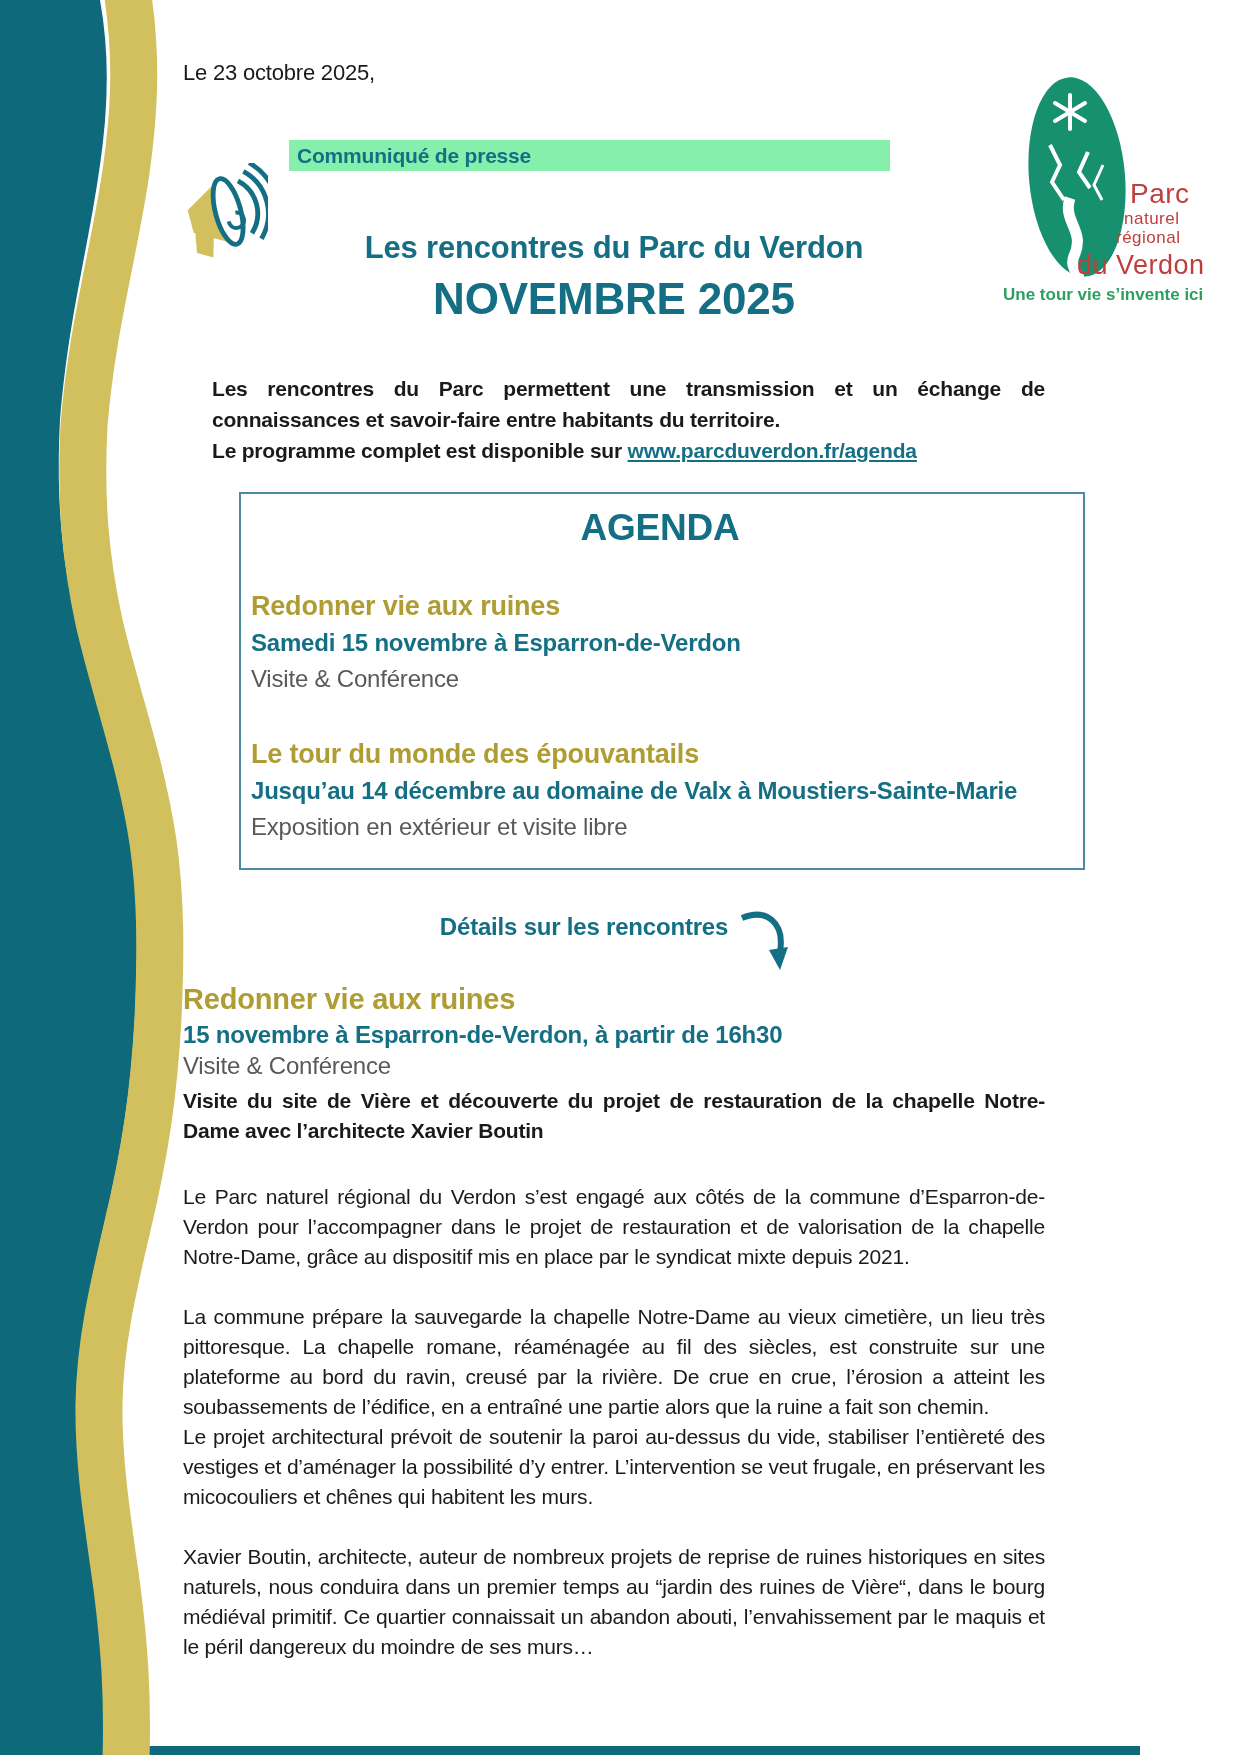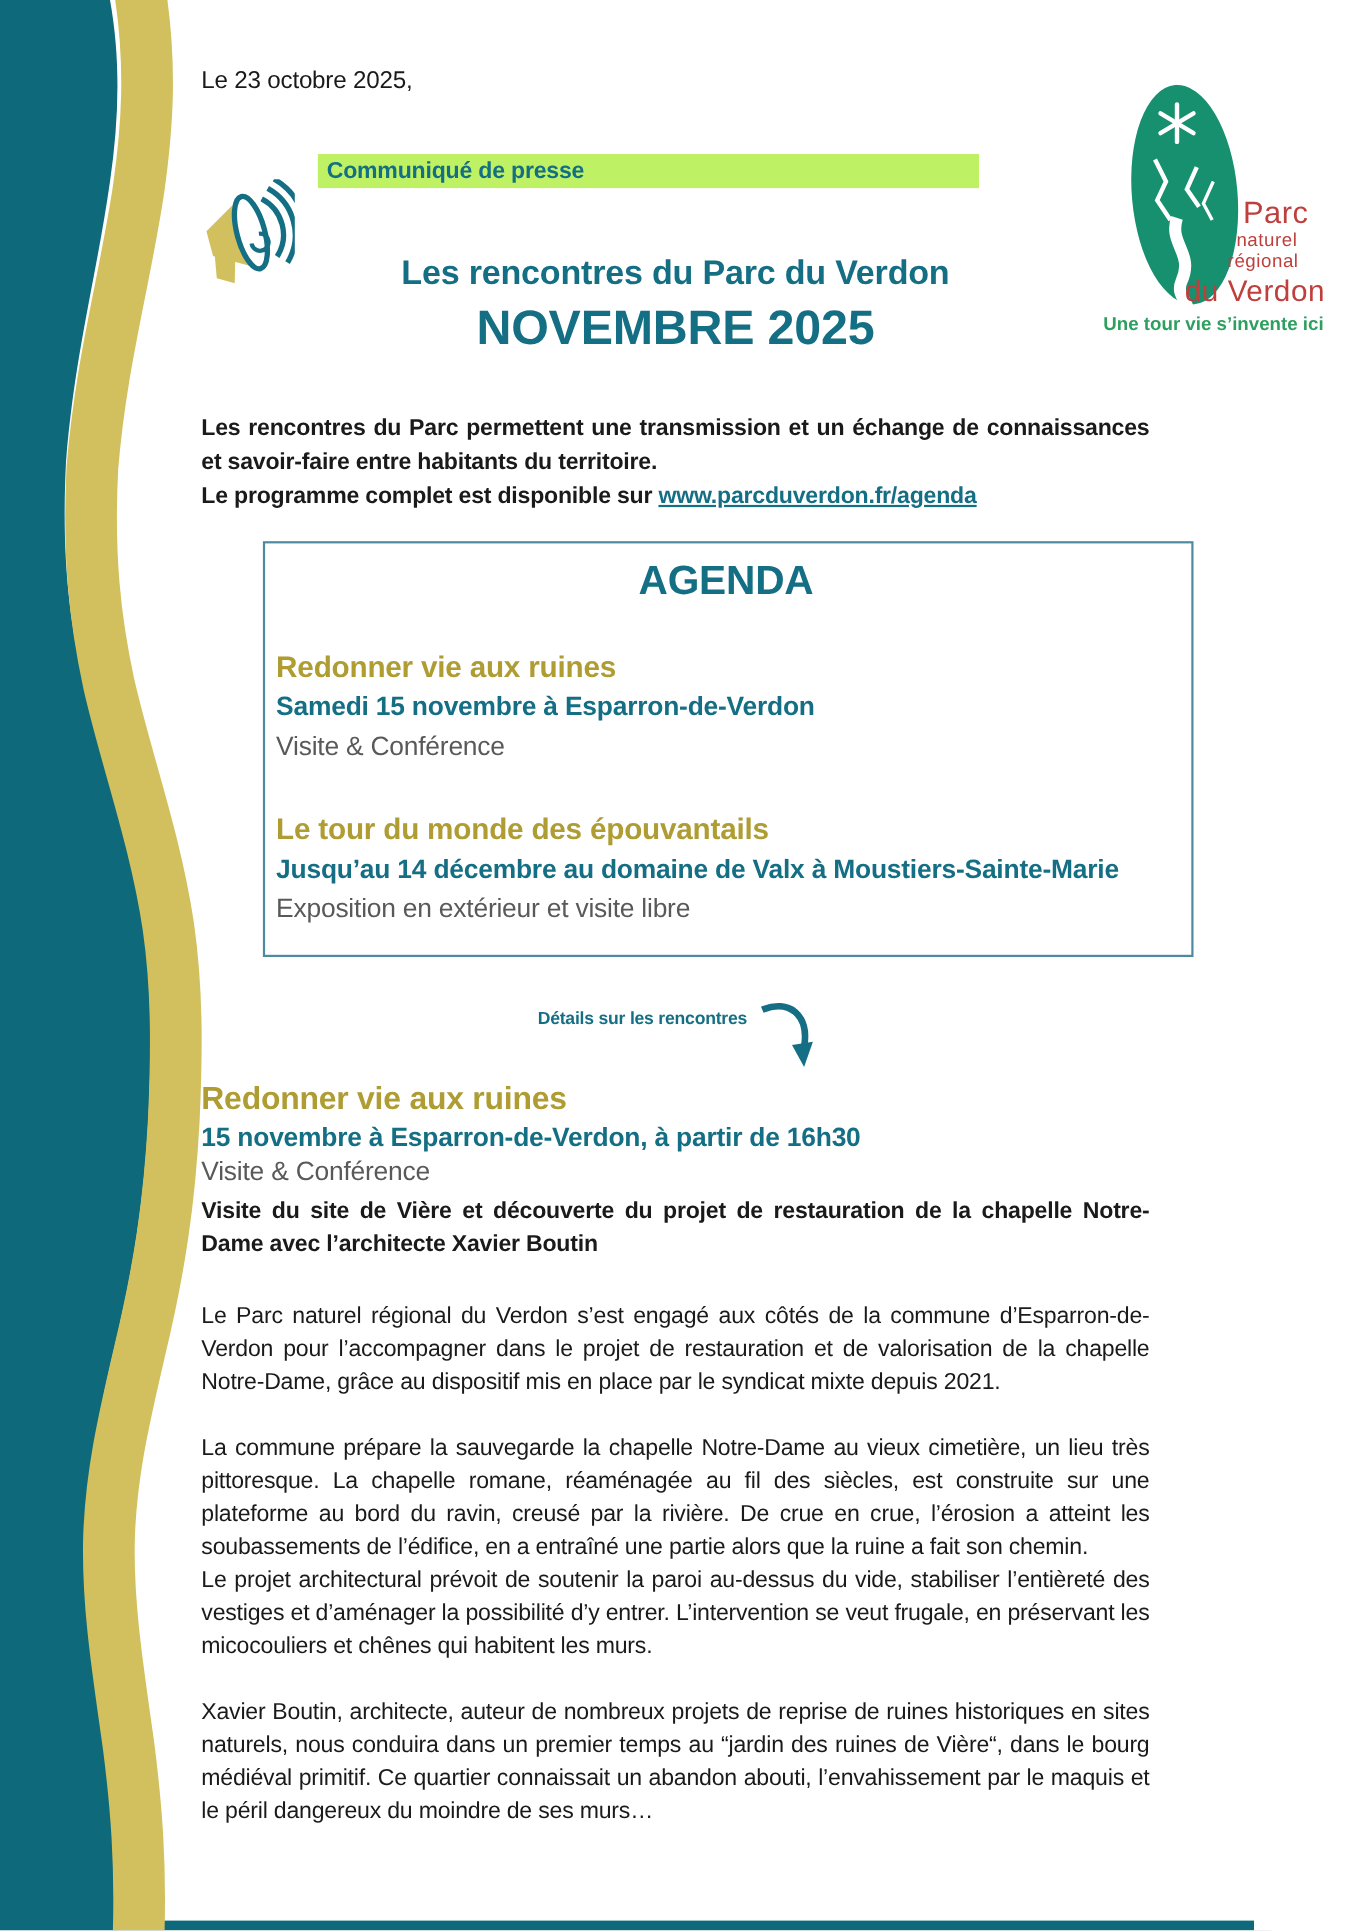--- a/index.html
+++ b/index.html
@@ -11,57 +11,57 @@
     font-family:"Liberation Sans", sans-serif; color:#1a1a1a;
     letter-spacing:-0.2px;
   }
   
   .deco { position:absolute; left:0; top:0; z-index:2; }
   .footer-rule { position:absolute; left:0; bottom:0; width:1140px; height:9px;
     background:#0e6a7b; z-index:1; }
   
   .date-line { position:absolute; left:183px; top:60px; font-size:22px; z-index:3; }
   .press-banner { position:absolute; left:289px; top:140px; width:601px; height:31px;
-    background:#bef264; z-index:3; }
+    background:#86efac; z-index:3; }
   .press-banner span { display:block; padding-left:8px; line-height:31px;
     font-size:21px; font-weight:bold; color:#156f84; }
   .megaphone { position:absolute; left:176px; top:163px; z-index:4; }
   .title-block { position:absolute; left:290px; top:230px; width:648px;
     text-align:center; z-index:3; }
   .title-block h1 { font-size:31px; line-height:36px; font-weight:bold; color:#156f84; }
   .title-block h2 { font-size:44px; line-height:50px; font-weight:bold; color:#156f84; margin-top:8px; }
   
   .logo { position:absolute; left:1000px; top:70px; width:240px; height:250px; z-index:3; }
   .logo svg { position:absolute; left:0; top:0; }
   .logo .t { position:absolute; color:#be3f3c; white-space:nowrap; letter-spacing:0.5px; }
   .logo .l1 { left:130px; top:108px; font-size:28px; }
   .logo .l2 { left:124px; top:139px; font-size:17px; }
   .logo .l3 { left:116px; top:158px; font-size:17px; }
   .logo .l4 { left:77px;  top:180px; font-size:27px; }
   .logo .tag { position:absolute; left:3px; top:215px; font-size:17px;
     color:#2da05f; white-space:nowrap; font-weight:bold; letter-spacing:0; }
   
   .content { position:absolute; left:183px; top:373px; width:862px; z-index:3; }
   .intro-paragraph, .program-line { font-size:21px; line-height:31px; font-weight:bold;
-    text-align:justify; }
+    text-align:justify;margin-left:29px; }
   .link { color:#156f84; text-decoration:underline; cursor:pointer; }
   
   .agenda-box { margin-top:26px; margin-left:56px; width:846px;
     border:2px solid #4d8aa0; padding:12px 14px 26px 10px; }
   .agenda-title { text-align:center; font-size:37px; line-height:44px;
     font-weight:bold; color:#156f84; }
   .agenda-event { margin-top:40px; }
   .agenda-event + .agenda-event { margin-top:44px; }
   .event-title { font-size:27px; line-height:32px; font-weight:bold; color:#af9c33; }
   .event-date  { font-size:24px; line-height:30px; font-weight:bold; color:#156f84; margin-top:6px; }
   .event-type  { font-size:24px; line-height:30px; color:#595959; margin-top:6px; }
   
   .details-row { margin-top:42px; height:30px; display:flex; justify-content:center;
     position:relative; overflow:visible; }
-  .details-heading { font-size:16px; line-height:30px; font-weight:bold; color:#156f84; }
+  .details-heading { font-size:24px; line-height:30px; font-weight:bold; color:#156f84; }
   .curved-arrow { position:relative; width:60px; height:30px; }
   .curved-arrow svg { position:absolute; left:10px; top:-6px; overflow:visible; }
   .section-title { margin-top:40px; font-size:29px; line-height:34px; font-weight:bold; color:#af9c33; }
   .section-date  { margin-top:3px; font-size:24px; line-height:31px; font-weight:bold; color:#156f84; }
   .section-type  { font-size:24px; line-height:31px; color:#595959; }
   .section-lead  { margin-top:5px; font-size:21px; line-height:30px; font-weight:bold;
     text-align:justify; margin-bottom:36px; }
   .body-paragraph { font-size:21px; line-height:30px; text-align:justify;
     white-space:pre-line; margin-bottom:30px; }
 </style>

